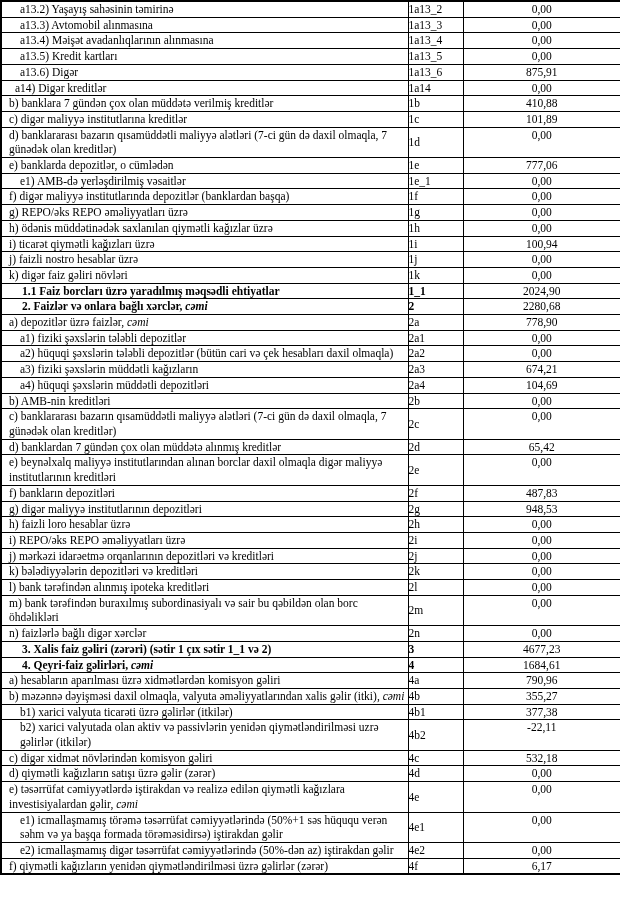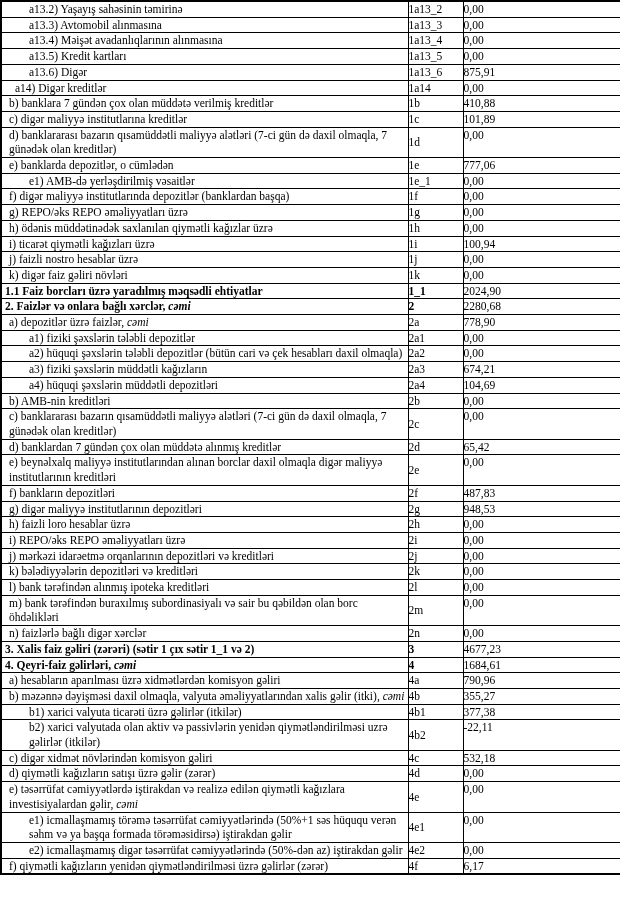--- a/index.html
+++ b/index.html
@@ -24,30 +24,30 @@
     padding: 0;
     line-height: 14.7px;
     overflow: hidden;
   }
   td.label {
     vertical-align: middle;
     padding-right: 2px;
     padding-top: 0.5px;
     padding-bottom: 0.5px;
   }
-  td.label.ind0 { padding-left: 3px; }
+  td.label.ind0 { padding-left: 20px; }
   td.label.ind1 { padding-left: 7px; margin-top: 28px; }
   td.label.ind2 { padding-left: 13px; }
-  td.label.ind3 { padding-left: 27px; }
+  td.label.ind3 { padding-left: 18px; }
   td.code {
     text-align: left;
     vertical-align: middle;
   }
   td.value {
-    text-align: left;
+    text-align: center;
     vertical-align: top;
     padding-right: 4px;
   }
   tr.bold td.label, tr.bold td.code { font-weight: bold; }
   tr.boldval td.value { font-weight: normal; }
   i.sfx { font-style: italic; }
 </style>
 </head>
 <body>
 

